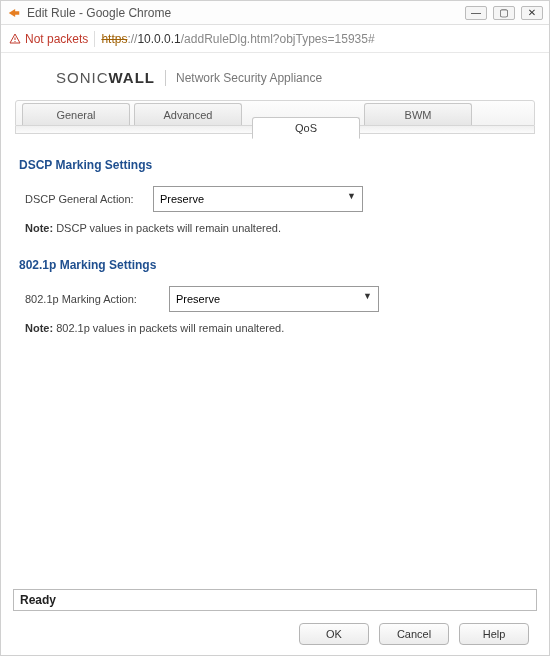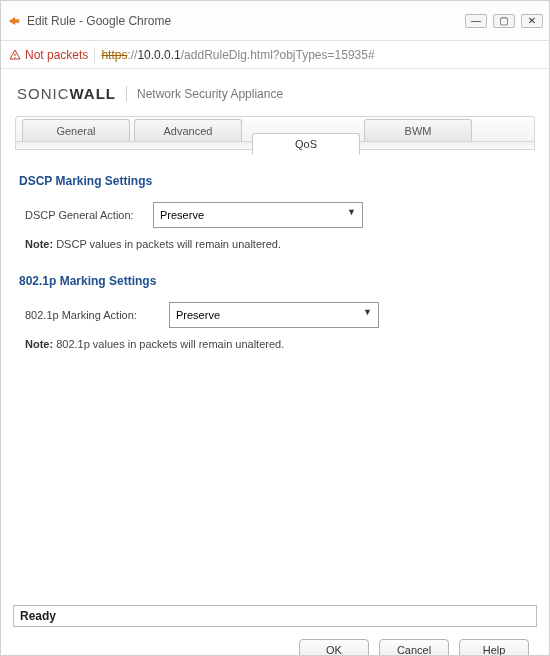--- a/index.html
+++ b/index.html
@@ -7,21 +7,21 @@
     font-family: Arial, Helvetica, sans-serif;
     font-size: 11px;
     background: #fff;
     width: 550px;
     height: 656px;
     position: relative;
     border: 1px solid #d0d0d0;
   }
   
   .titlebar {
-    height: 40px;
+    height: 24px;
     display: flex;
     align-items: center;
     padding: 4px 6px;
     border-bottom: 1px solid #e0e0e0;
     background: #fdfdfd;
   }
   .titlebar .app-icon {
     width: 14px; height: 14px; margin-right: 6px;
   }
   .titlebar .title { color: #555; font-size: 12px; flex: 1; }
@@ -40,21 +40,21 @@
     border-bottom: 1px solid #e8e8e8;
     gap:6px;
   }
   .not-secure { color:#c0392b; font-size:12px; display:flex; align-items:center; gap:4px;}
   .addr-divider { width:1px; height:16px; background:#ddd; }
   .url { font-size:12px; color:#888; }
   .url .https { text-decoration: line-through; color:#a16207; }
   .url .host { color:#333; }
   
   .content { padding: 10px 14px 0 14px; height: calc(100% - 24px - 28px); display:flex; flex-direction:column;}
-  .brand-row { display:flex; align-items:center; gap:10px; padding:6px 0 14px 2px;}
+  .brand-row { display:flex; align-items:center; gap:10px; padding:6px 0 14px 2px;margin-left:39px;}
   .brand { font-size:15px; letter-spacing:1px; color:#555; font-weight:400;}
   .brand b { color:#333; font-weight:600;}
   .brand-divider { width:1px; height:16px; background:#ccc;}
   .brand-sub { color:#777; font-size:12px;}
   
   .tab-strip {
     display:flex;
     align-items:flex-end;
     height:26px;
     background: linear-gradient(#fdfdfd,#f3f3f3);

